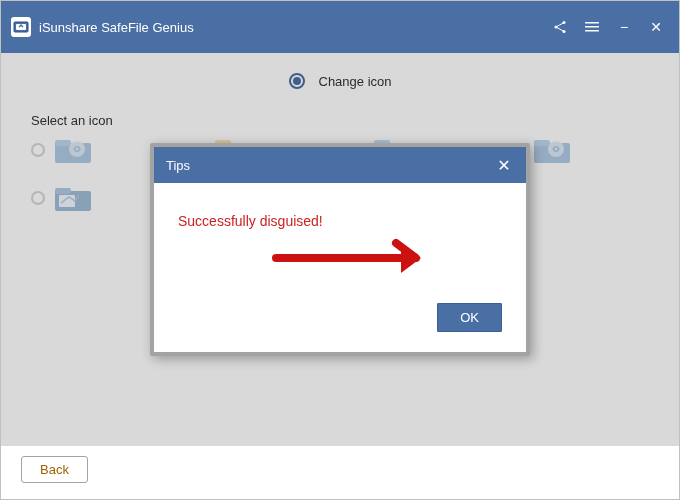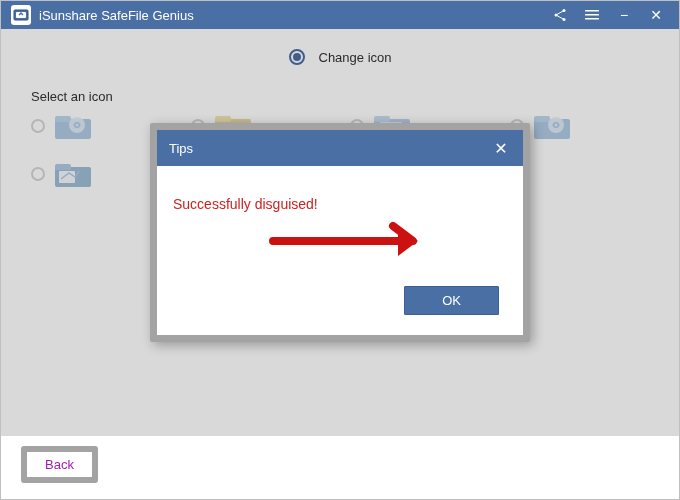--- a/index.html
+++ b/index.html
@@ -21,21 +21,21 @@
       border: 1px solid #c0c0c0;
       display: flex;
       flex-direction: column;
       position: relative;
       box-shadow: 2px 2px 8px rgba(0,0,0,0.2);
     }
 
     
     .titlebar {
       background: #4a6fa5;
-      height: 28px;
+      height: 52px;
       display: flex;
       align-items: center;
       padding: 0 10px;
       user-select: none;
     }
 
     .titlebar-icon {
       width: 20px;
       height: 20px;
       margin-right: 8px;
@@ -158,41 +158,41 @@
     
     .bottom-bar {
       padding: 10px 20px 16px;
       display: flex;
       align-items: center;
     }
 
     .back-btn {
       padding: 5px 18px;
       background: #fff;
-      border: 6px solid #a3a3a3;
+      border: 1px solid #a3a3a3;
       border-radius: 3px;
       font-size: 13px;
-      color: #a21caf;
+      color: #a16207;
       cursor: pointer;
     }
 
     
     .modal-overlay {
       position: absolute;
       top: 0; left: 0; right: 0; bottom: 0;
       background: rgba(0,0,0,0.15);
       display: flex;
       align-items: center;
       justify-content: center;
       z-index: 10;
     }
 
     .modal {
       background: #ffffff;
-      border: 7px solid #a3a3a3;
+      border: 4px solid #a3a3a3;
       box-shadow: 3px 3px 12px rgba(0,0,0,0.3);
       width: 380px;
       border-radius: 2px;
       overflow: hidden;
     }
 
     .modal-header {
       background: #4a6fa5;
       padding: 8px 12px;
       display: flex;
@@ -211,21 +211,21 @@
       font-size: 16px;
       cursor: pointer;
       width: 20px;
       height: 20px;
       display: flex;
       align-items: center;
       justify-content: center;
     }
 
     .modal-body {
-      padding: 30px 16px 20px;
+      padding: 30px 24px 20px;
       min-height: 120px;
       position: relative;
     }
 
     .modal-message {
       font-size: 14px;
       color: #cc2222;
       margin-bottom: 30px;
     }
 
@@ -243,21 +243,21 @@
       bottom: 20px;
       left: 0;
       right: 80px;
       display: flex;
       justify-content: flex-end;
       align-items: center;
       pointer-events: none;
     }
 
     .ok-btn {
-      padding: 6px 37px;
+      padding: 6px 22px;
       background: #4a6fa5;
       color: #fff;
       border: 1px solid #3a5f95;
       border-radius: 1px;
       font-size: 13px;
       cursor: pointer;
     }
 
     
     .svg-folder {

